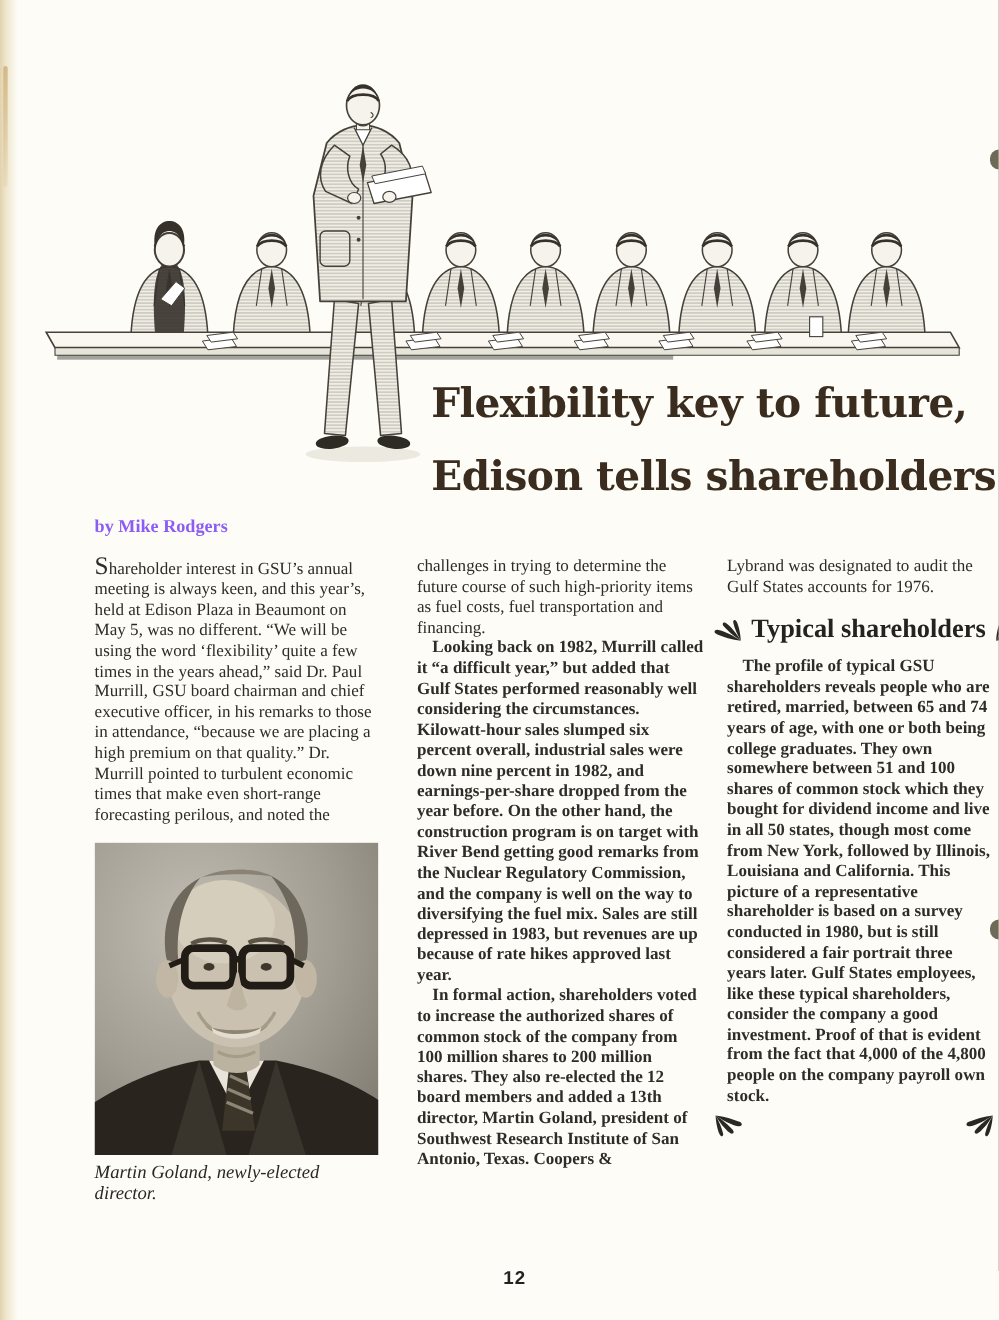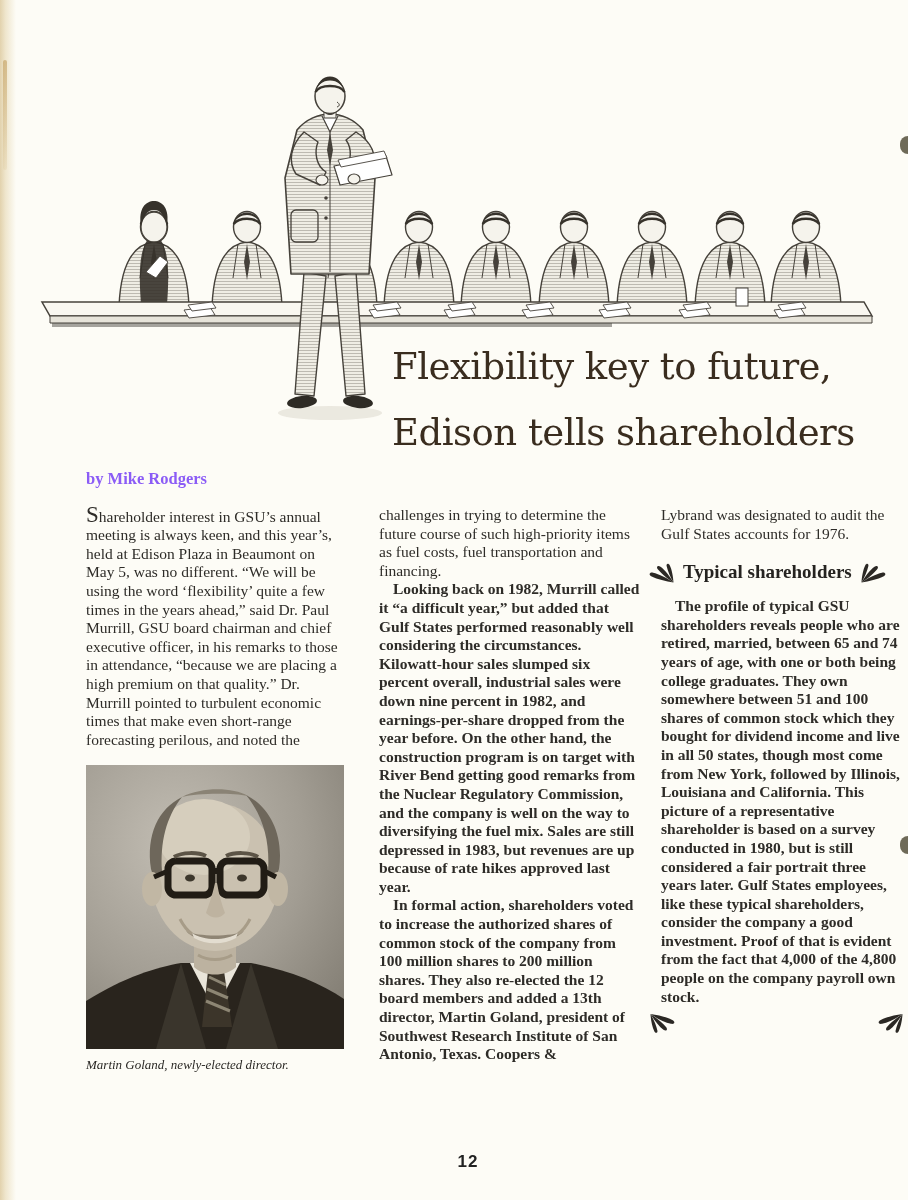--- a/index.html
+++ b/index.html
@@ -19,44 +19,44 @@
     background:linear-gradient(to bottom, rgba(190,150,80,.55), rgba(210,180,120,.15));
     border-radius:3px;
   }
   .edge-mark {
     position:absolute; right:0; width:8px; height:18px;
     background:#55503c; border-radius:10px 0 0 10px; opacity:.85;
   }
   
   .headline {
     position:absolute; left:392px; top:348px; width:505px;
-    font-family:"DejaVu Serif", serif; font-weight:400;
+    font-family:"DejaVu Serif", serif; font-weight:700;
     font-size:37px; letter-spacing:-0.5px; color:#3a2d1f; line-height:1;
     white-space:nowrap;
   }
   .headline .line2 { margin-top:29px; }
   
   .col { position:absolute; font-size:15.5px; line-height:18.6px; text-align:left; }
   #col1 { left:86px;  top:470px; width:260px; }
   #col2 { left:379px; top:506px; width:262px; }
   #col3 { left:661px; top:506px; width:243px; }
   .byline { font-weight:700; font-size:16.5px; margin-bottom:14px; color:#8b5cf6; }
   .body-text { margin:0; }
   .body-text.indent { text-indent:14px;font-weight:bold; }
   .dropcap { font-size:23px; line-height:1; }
   
   .figure { margin-top:16px; width:258px; }
   .figure svg { display:block; }
-  .caption { font-style:italic; font-size:13px; margin-top:7px; color:#2a2824; }
+  .caption { font-style:italic; font-size:17px; margin-top:7px; color:#2a2824; }
   
   .side-heading-row {
     display:flex; align-items:center; margin:14px 0 10px -14px; width:272px;
   }
   .side-heading {
-    font-weight:700; font-size:19px; color:#252320; white-space:nowrap;
+    font-weight:700; font-size:24px; color:#252320; white-space:nowrap;
     padding:0 4px; font-family:"Liberation Serif", serif;
   }
   .flourish { width:32px; height:30px; flex:none; }
   .bottom-flourish-row {
     display:flex; justify-content:space-between; margin:2px -4px 0 -16px;
   }
   
   .page-number {
     position:absolute; left:0; top:1152px; width:100%; text-align:center;
     font-family:"Liberation Sans", sans-serif; font-weight:700;

